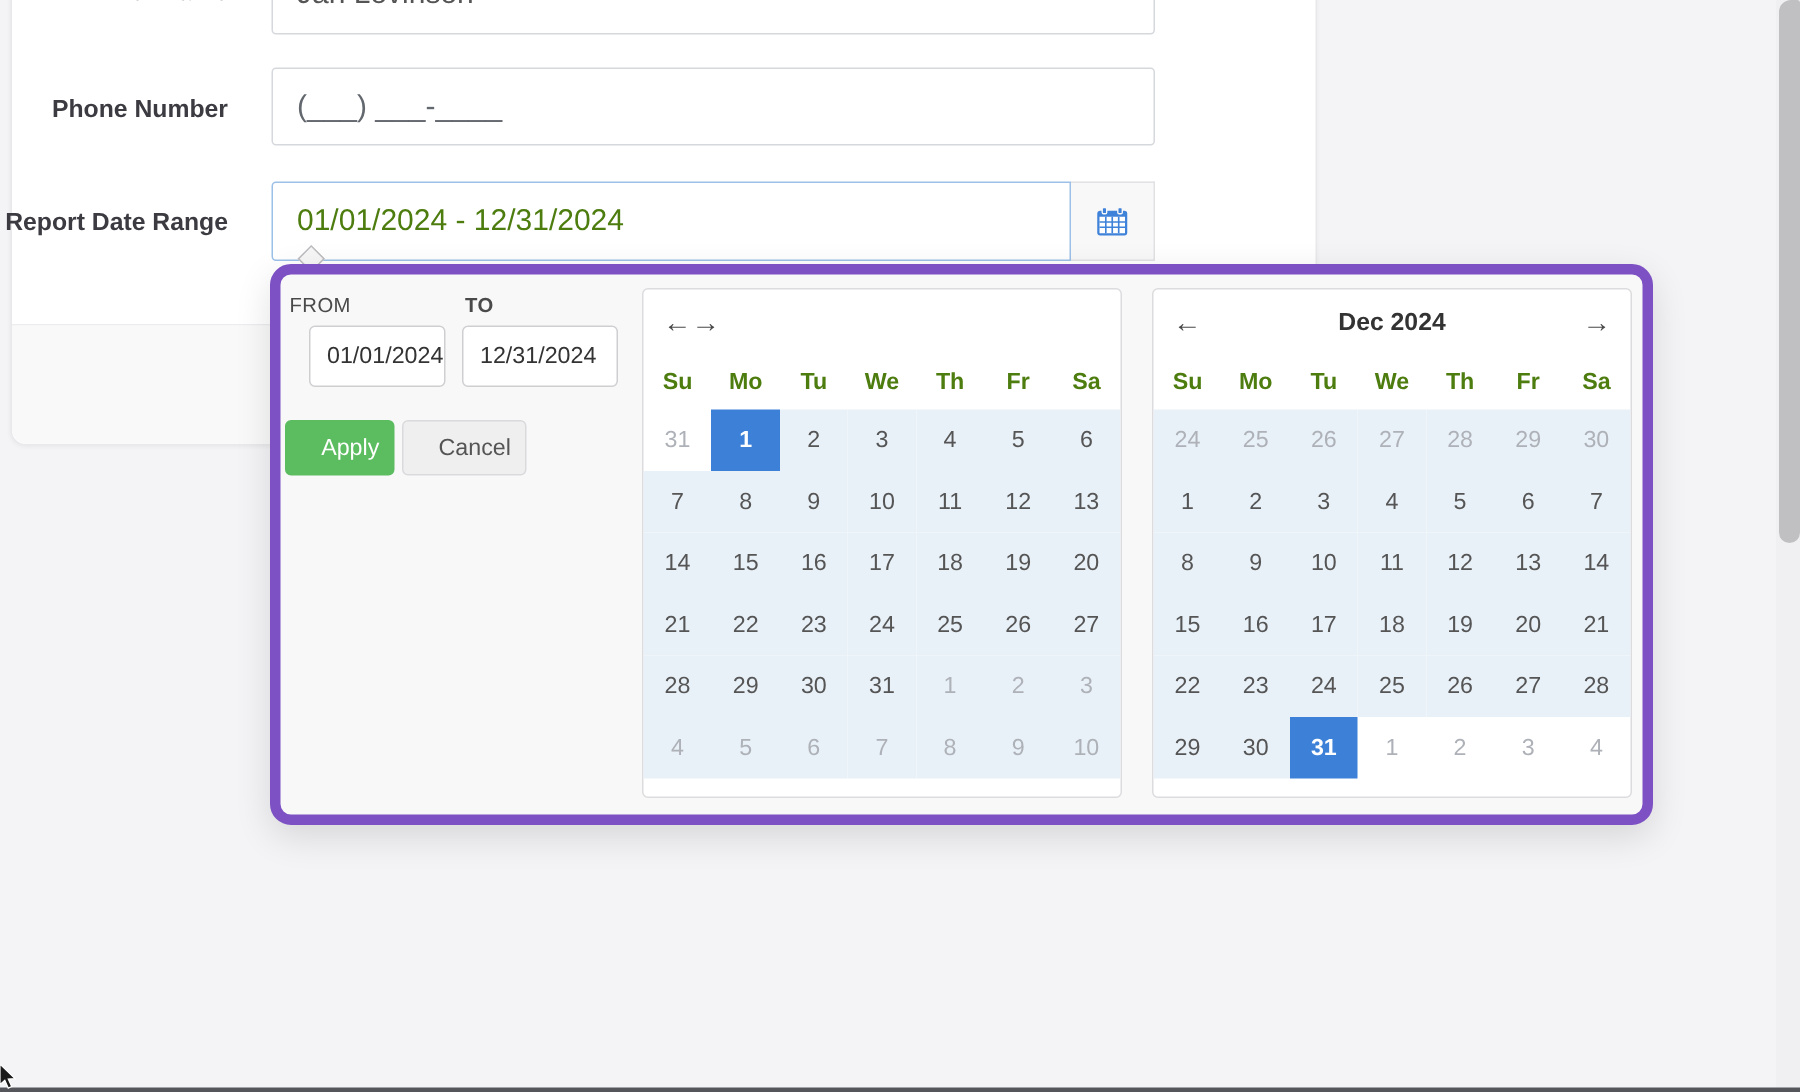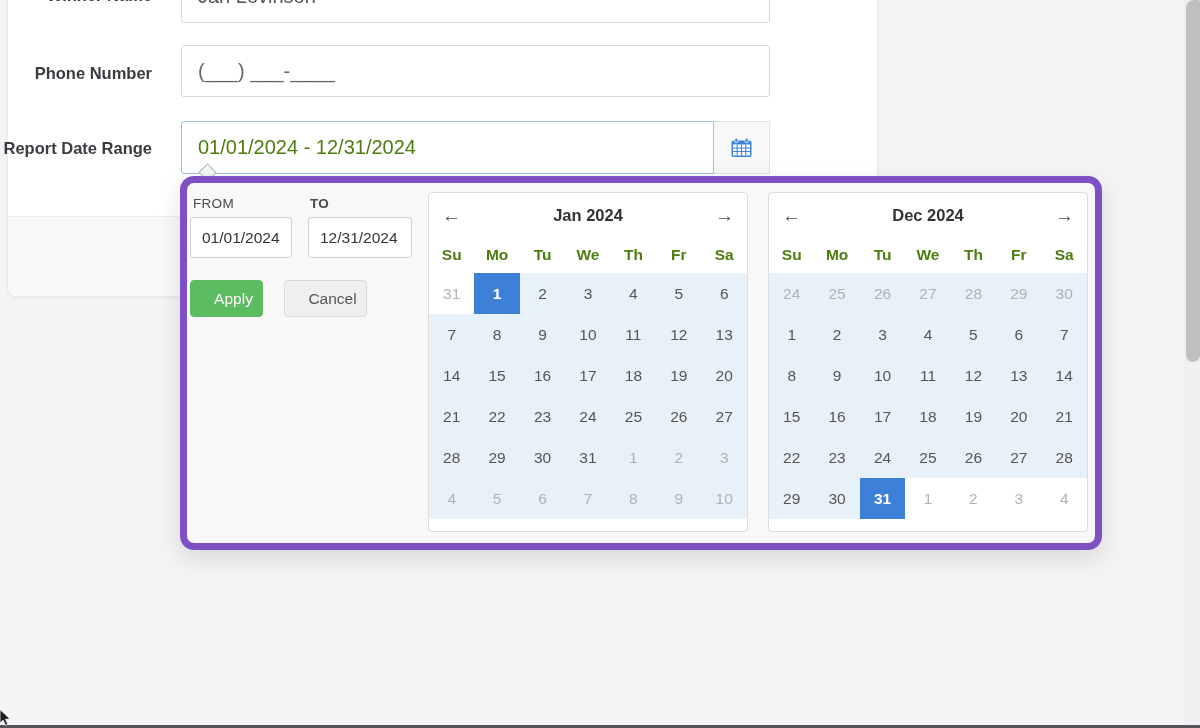--- a/index.html
+++ b/index.html
@@ -39,27 +39,27 @@
   .popup { position:absolute; left:180px; top:176px; width:922px; height:374px;
            background:#f8f8f8; border:7px solid var(--accent); border-radius:14px;
            box-shadow:0 8px 24px rgba(0,0,0,.12); z-index:4; }
 
   .range-label { position:absolute; font-size:13.5px; color:#4a4a4a; letter-spacing:.3px; }
   .from-label { left:6px;  top:13px; }
   .to-label   { left:123px; top:13px;font-weight:bold; }
   .range-input { position:absolute; height:41px; background:#fff; border:1px solid #cfcfd2;
            border-radius:4px; font-family:"Liberation Sans",sans-serif; font-size:15.5px;
            color:#333; padding:0 0 0 11px; outline:none; }
-  .from-input { left:3px;   top:34px; width:102px; }
+  .from-input { left:19px;   top:34px; width:91px; }
   .to-input   { left:121px; top:34px; width:104px; }
 
   .btn { position:absolute; top:97px; height:37px; border-radius:4px; font-family:"Liberation Sans",sans-serif;
          font-size:15.5px; display:flex; align-items:center; justify-content:center; cursor:pointer;padding-left:14px; }
   .btn-apply  { left:3px;  width:73px; background:var(--green); color:#fff; border:1px solid var(--green); }
-  .btn-cancel { left:81px; width:83px; background:#efefef; color:#555; border:1px solid #dadadd;margin-left:16px; }
+  .btn-cancel { left:81px; width:83px; background:#efefef; color:#555; border:1px solid #dadadd; }
 
   
   .calendar { position:absolute; top:9px; width:320px; height:340px; background:#fff;
               border:1px solid #dcdcdf; border-radius:4px; overflow:hidden; }
   .cal-left  { left:241px; }
   .cal-right { left:581px; }
 
   .cal-header { height:44px; display:flex; align-items:center; padding:0 13px; }
   .cal-arrow  { font-size:19px; font-weight:700; color:#4a4a4a; cursor:pointer; line-height:1; }
   .cal-title  { flex:1; text-align:center; font-size:16.5px; font-weight:700; color:#333; }
@@ -115,21 +115,20 @@
 
     <div class="range-label to-label">TO</div>
     <input class="range-input to-input" value="12/31/2024" style="">
 
     <div class="btn btn-apply">Apply</div>
     <div class="btn btn-cancel">Cancel</div>
 
     <div class="calendar cal-left">
       <div class="cal-header">
         <span class="cal-arrow">←</span>
-        <span class="cal-title">Jan 2024</span>
         <span class="cal-arrow">→</span>
       </div>
       <div>
           <div class="cal-row">
             <div class="cal-cell cal-wd">Su</div>
             <div class="cal-cell cal-wd">Mo</div>
             <div class="cal-cell cal-wd">Tu</div>
             <div class="cal-cell cal-wd">We</div>
             <div class="cal-cell cal-wd">Th</div>
             <div class="cal-cell cal-wd">Fr</div>

